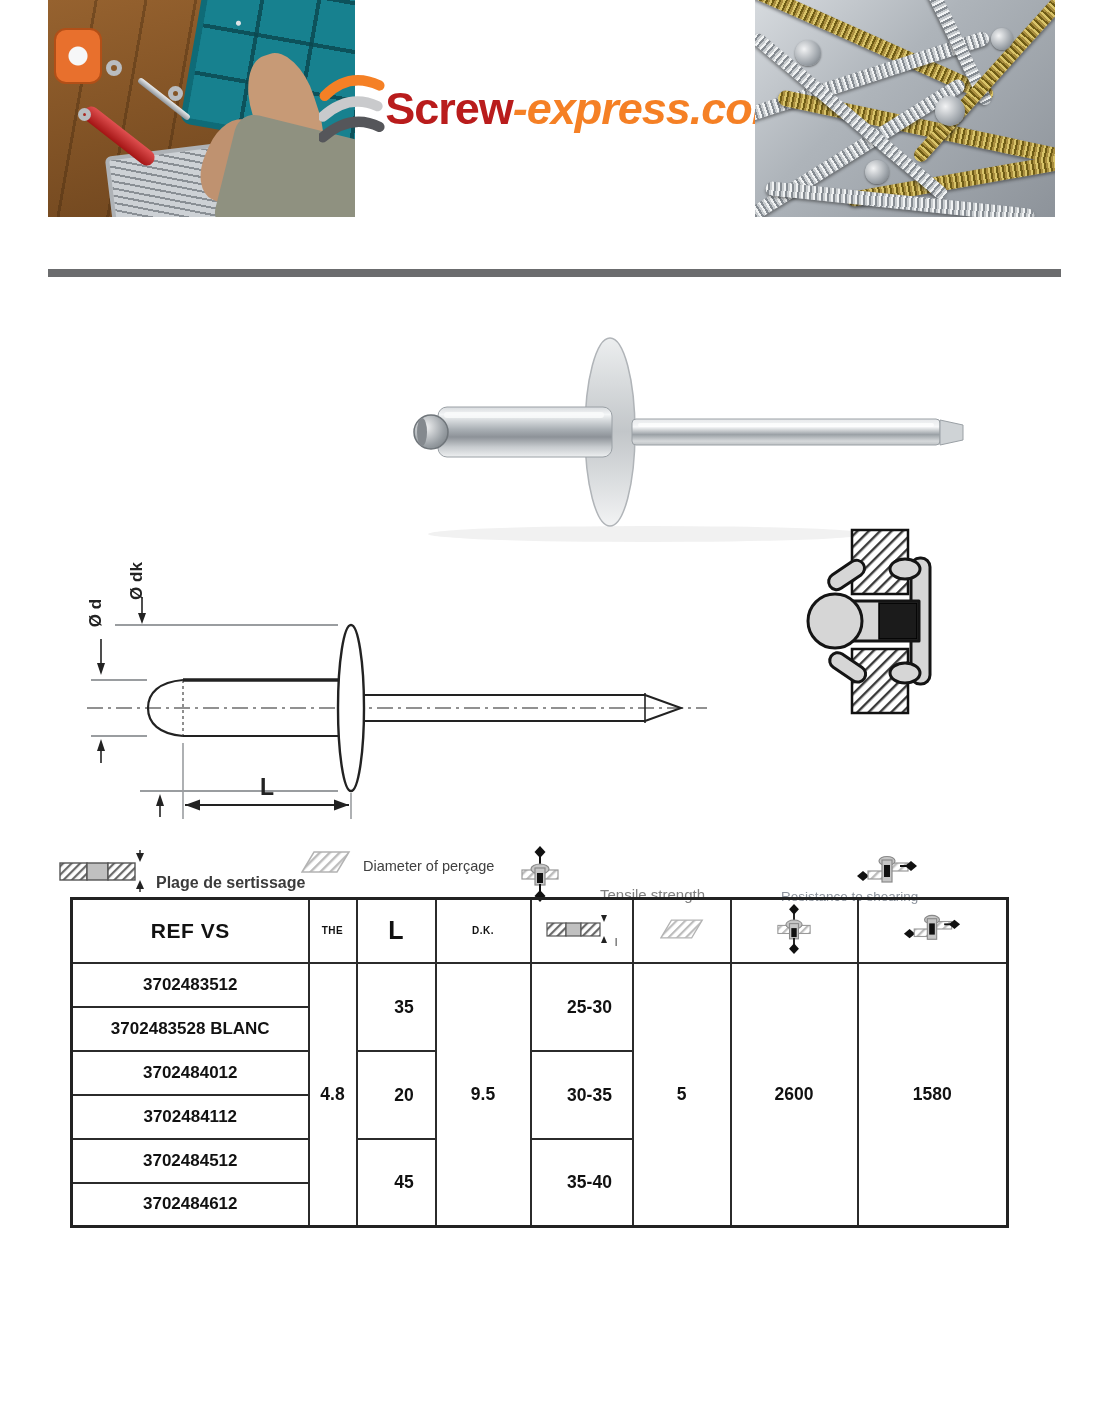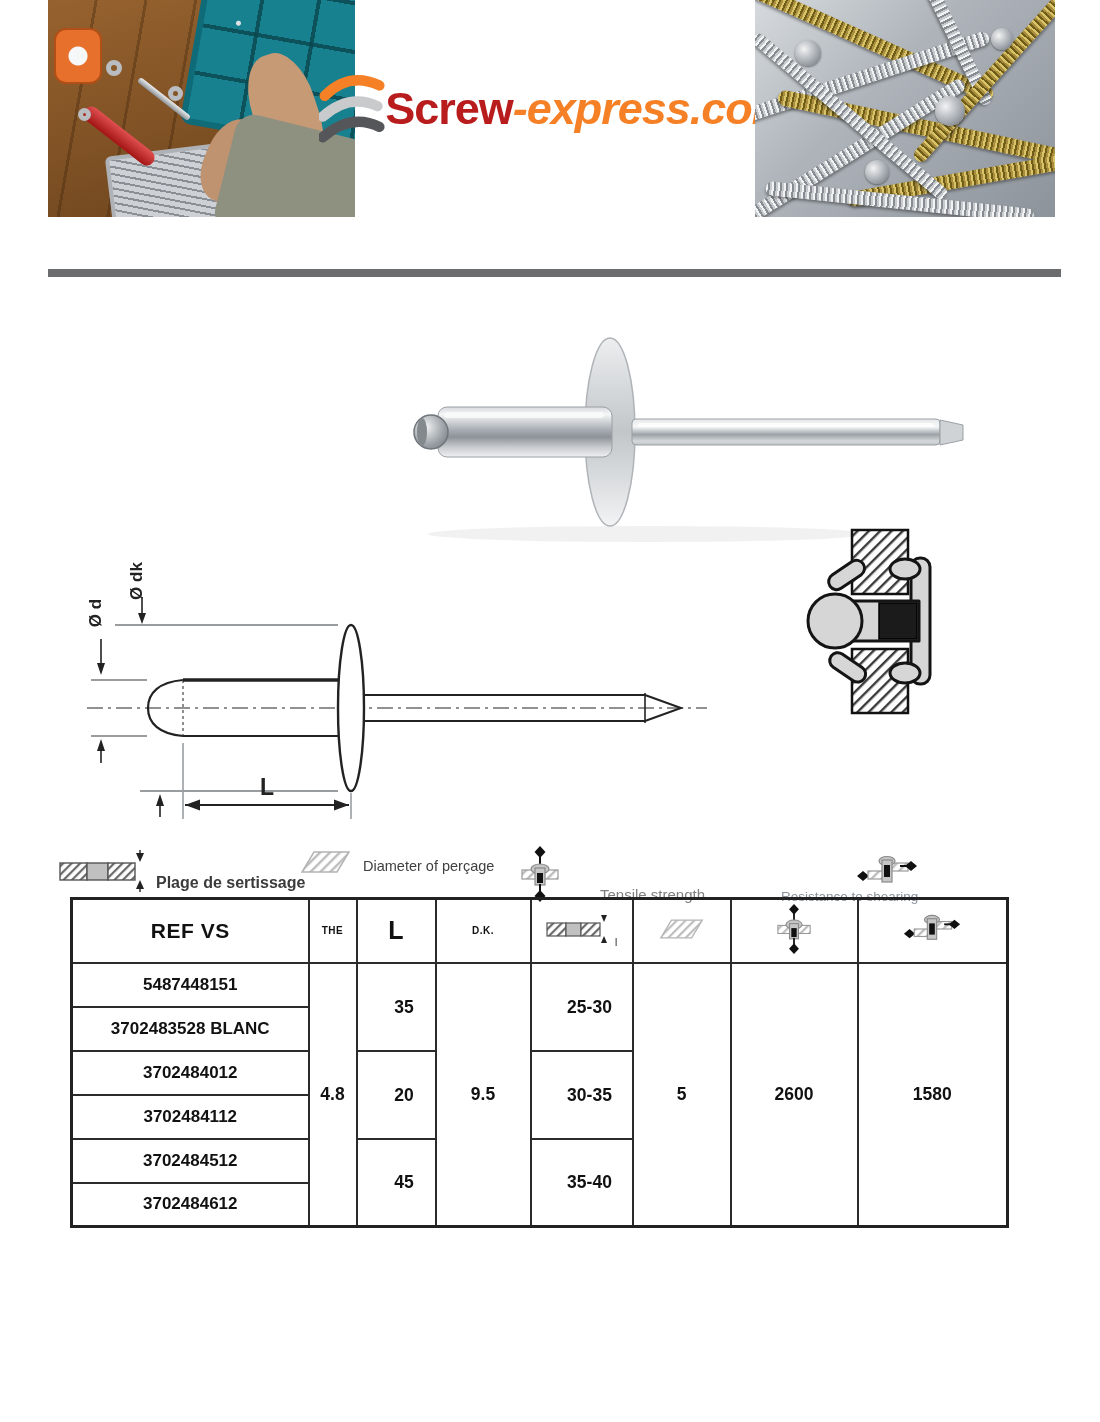--- a/index.html
+++ b/index.html
@@ -352,21 +352,21 @@
           <rect x="32" y="10" width="20" height="8" fill="url(#hatchLight)" stroke="#999" stroke-width="1.2"></rect>
           <ellipse cx="31" cy="8" rx="8" ry="4.5" fill="#c6c6c6" stroke="#8a8a8a" stroke-width="1.2"></ellipse>
           <rect x="26" y="7" width="10" height="22" fill="#c6c6c6" stroke="#8a8a8a" stroke-width="1.2"></rect>
           <rect x="28" y="12" width="6" height="12" fill="#111"></rect>
           <line x1="44" y1="13" x2="52" y2="13" stroke="#111" stroke-width="2"></line>
           <polygon points="49,13 55,8 61,13 55,18" fill="#111"></polygon>
         </svg>
       </th>
     </tr>
     <tr>
-      <td class="c-ref">5487448151</td>
+      <td class="c-ref">3702483512</td>
       <td class="c-val" rowspan="6">4.8</td>
       <td class="c-val span2" rowspan="2">
             <div class="inner">35</div>
           </td>
       <td class="c-val" rowspan="6">9.5</td>
       <td class="c-val span2" rowspan="2">
             <div class="inner">25-30</div>
           </td>
       <td class="c-val" rowspan="6">5</td>
       <td class="c-val" rowspan="6">2600</td>

